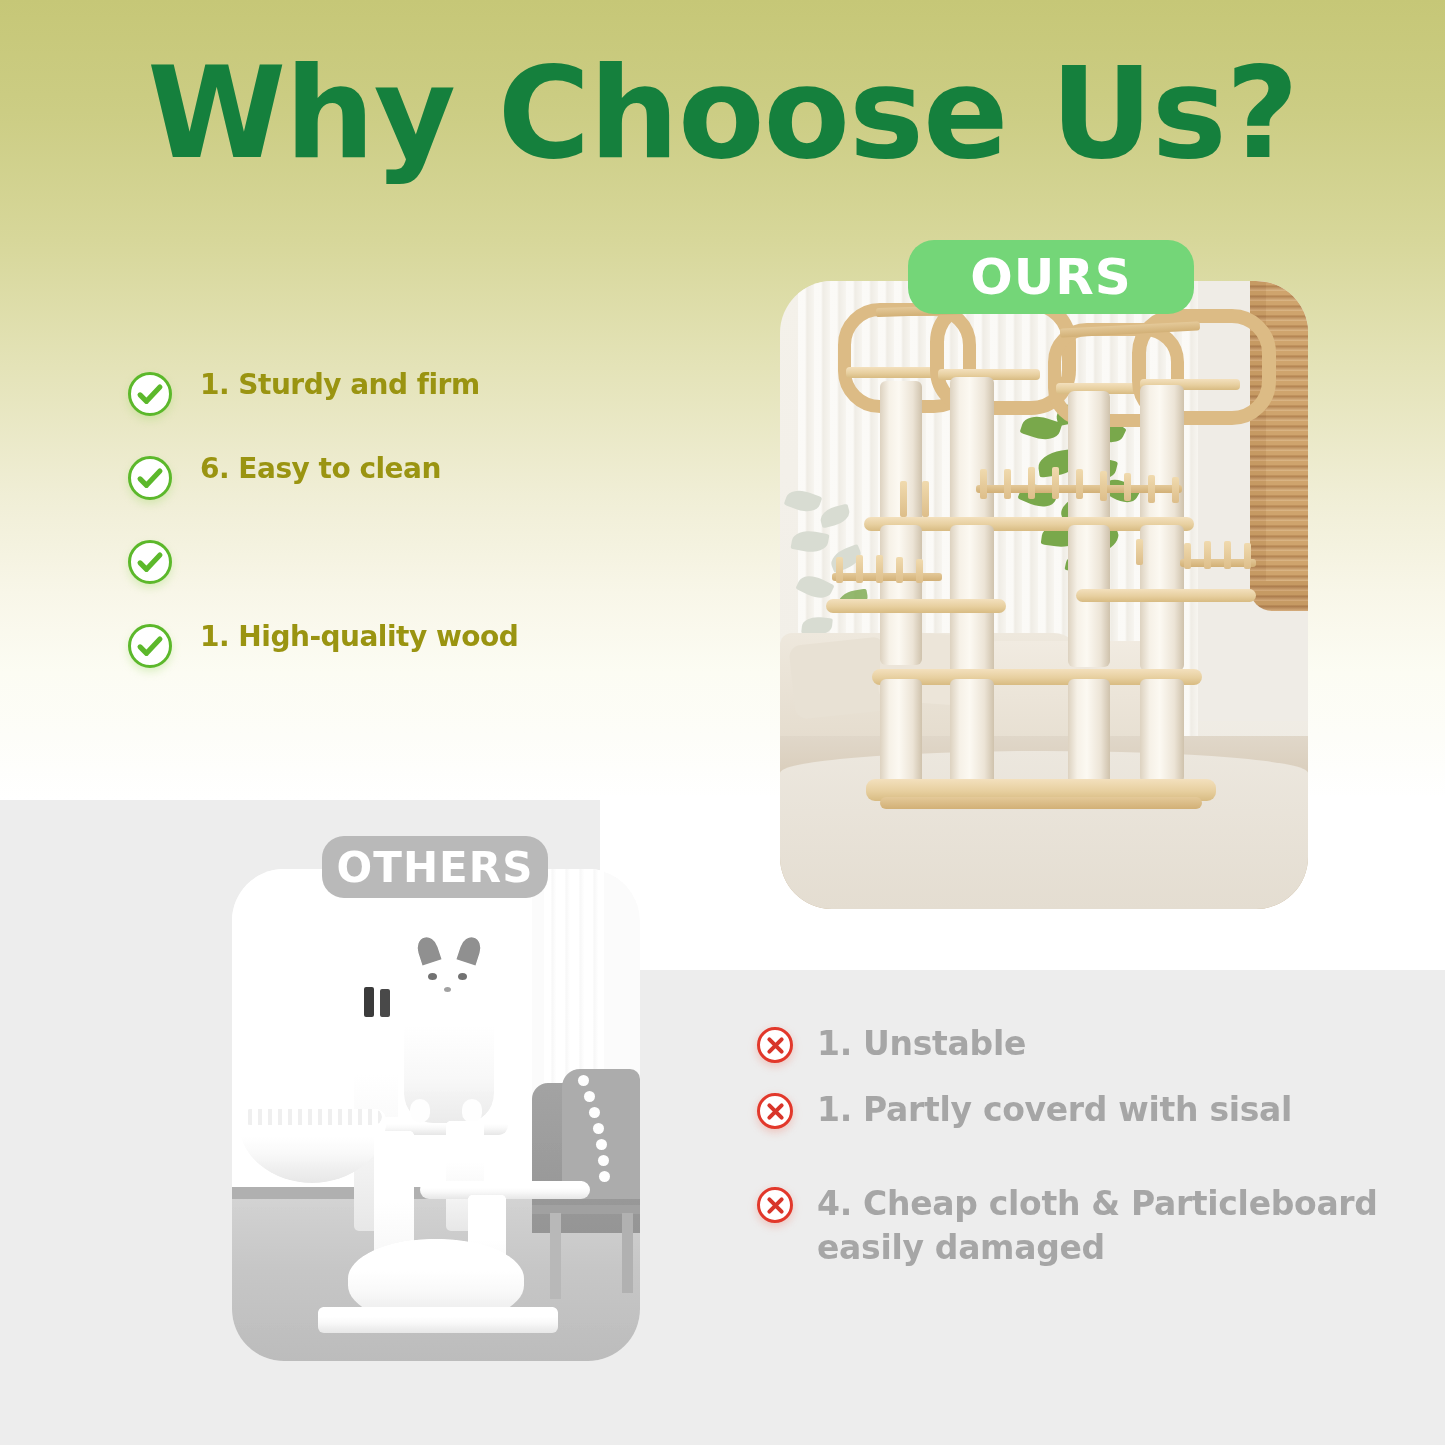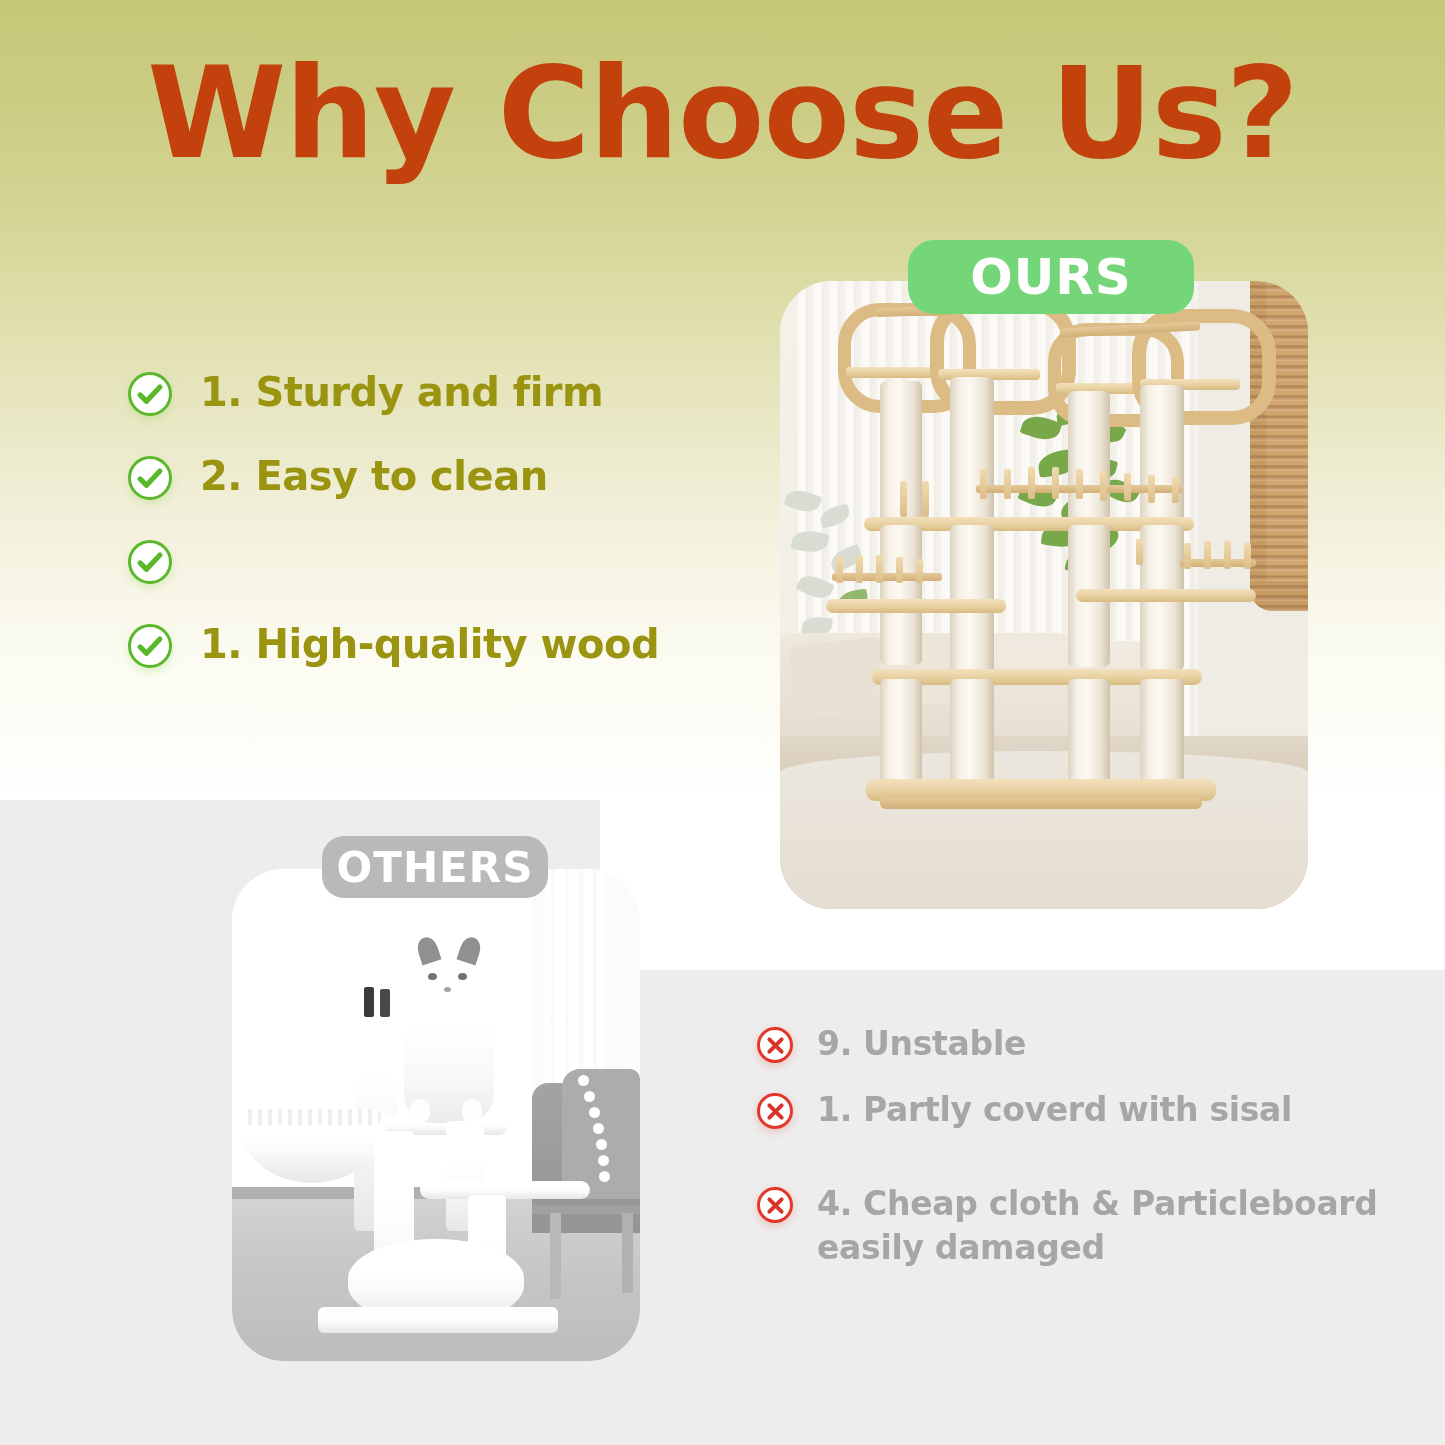--- a/index.html
+++ b/index.html
@@ -25,21 +25,21 @@
     background:#ffffff;
   }
   #shelf-corner-round{
     position:absolute;left:600px;top:795px;width:130px;height:130px;
     background:#ffffff;border-bottom-left-radius:130px;
   }
 
   
   #title{
     position:absolute;left:0;top:48px;width:1445px;text-align:center;
-    font-size:126px;font-weight:bold;color:#c2410c;
+    font-size:126px;font-weight:bold;color:#15803d;
     letter-spacing:-1px;line-height:1.05;
     font-family:"DejaVu Sans", sans-serif;
   }
 
   
   #pros-list{position:absolute;left:122px;top:366px;width:600px;}
   .pro-row{display:flex;align-items:flex-start;margin-bottom:26px;}
   .pro-row:last-child{margin-bottom:0;}
   .pro-icon-wrap{
     position:relative;width:56px;height:56px;flex:0 0 56px;margin-top:2px;
@@ -52,21 +52,21 @@
   .pro-circle{
     position:absolute;left:6px;top:4px;width:44px;height:44px;border-radius:50%;
     background:#ffffff;border:3.5px solid #5cb82b;box-sizing:border-box;
   }
   .pro-check{
     position:absolute;left:6px;top:4px;width:44px;height:44px;
     display:flex;align-items:center;justify-content:center;
   }
   .pro-check svg{width:28px;height:28px;}
   .pro-text{
-    font-size:40px;font-weight:bold;color:#9a9411;line-height:1.33;
+    font-size:28px;font-weight:bold;color:#9a9411;line-height:1.33;
     margin-left:22px;font-family:"DejaVu Sans", sans-serif;
     letter-spacing:-0.5px;
   }
 
   
   #cons-list{position:absolute;left:752px;top:1022px;width:660px;}
   .con-row{display:flex;align-items:flex-start;margin-bottom:19px;}
   .con-row:last-child{margin-bottom:0;margin-top:47px;}
   .con-icon-wrap{position:relative;width:46px;height:46px;flex:0 0 46px;margin-top:1px;}
   .con-glow{
@@ -187,21 +187,21 @@
   <div class="pro-row">
     <span class="pro-icon-wrap">
       <span class="pro-glow"></span>
         <span class="pro-circle"></span>
       <span class="pro-check">
           <svg viewBox="0 0 24 24">
             <path d="M3.5 12.8 L9 18.3 L20.5 6" fill="none" stroke="#5cb82b" stroke-width="4.4" stroke-linecap="round" stroke-linejoin="round"></path>
           </svg>
         </span>
     </span>
-    <span class="pro-text">2. Easy to clean</span>
+    <span class="pro-text">6. Easy to clean</span>
   </div>
 
   <div class="pro-row">
     <span class="pro-icon-wrap">
       <span class="pro-glow"></span>
         <span class="pro-circle"></span>
       <span class="pro-check">
           <svg viewBox="0 0 24 24">
             <path d="M3.5 12.8 L9 18.3 L20.5 6" fill="none" stroke="#5cb82b" stroke-width="4.4" stroke-linecap="round" stroke-linejoin="round"></path>
           </svg>
@@ -381,21 +381,21 @@
   <div class="con-row">
     <span class="con-icon-wrap">
       <span class="con-glow"></span>
         <span class="con-circle"></span>
       <span class="con-x">
           <svg viewBox="0 0 24 24">
             <path d="M5 5 L19 19 M19 5 L5 19" fill="none" stroke="#d8352a" stroke-width="4.6" stroke-linecap="round"></path>
           </svg>
         </span>
     </span>
-    <span class="con-text">9. Unstable</span>
+    <span class="con-text">1. Unstable</span>
   </div>
 
 
   <div class="con-row">
     <span class="con-icon-wrap">
       <span class="con-glow"></span>
         <span class="con-circle"></span>
       <span class="con-x">
           <svg viewBox="0 0 24 24">
             <path d="M5 5 L19 19 M19 5 L5 19" fill="none" stroke="#d8352a" stroke-width="4.6" stroke-linecap="round"></path>

